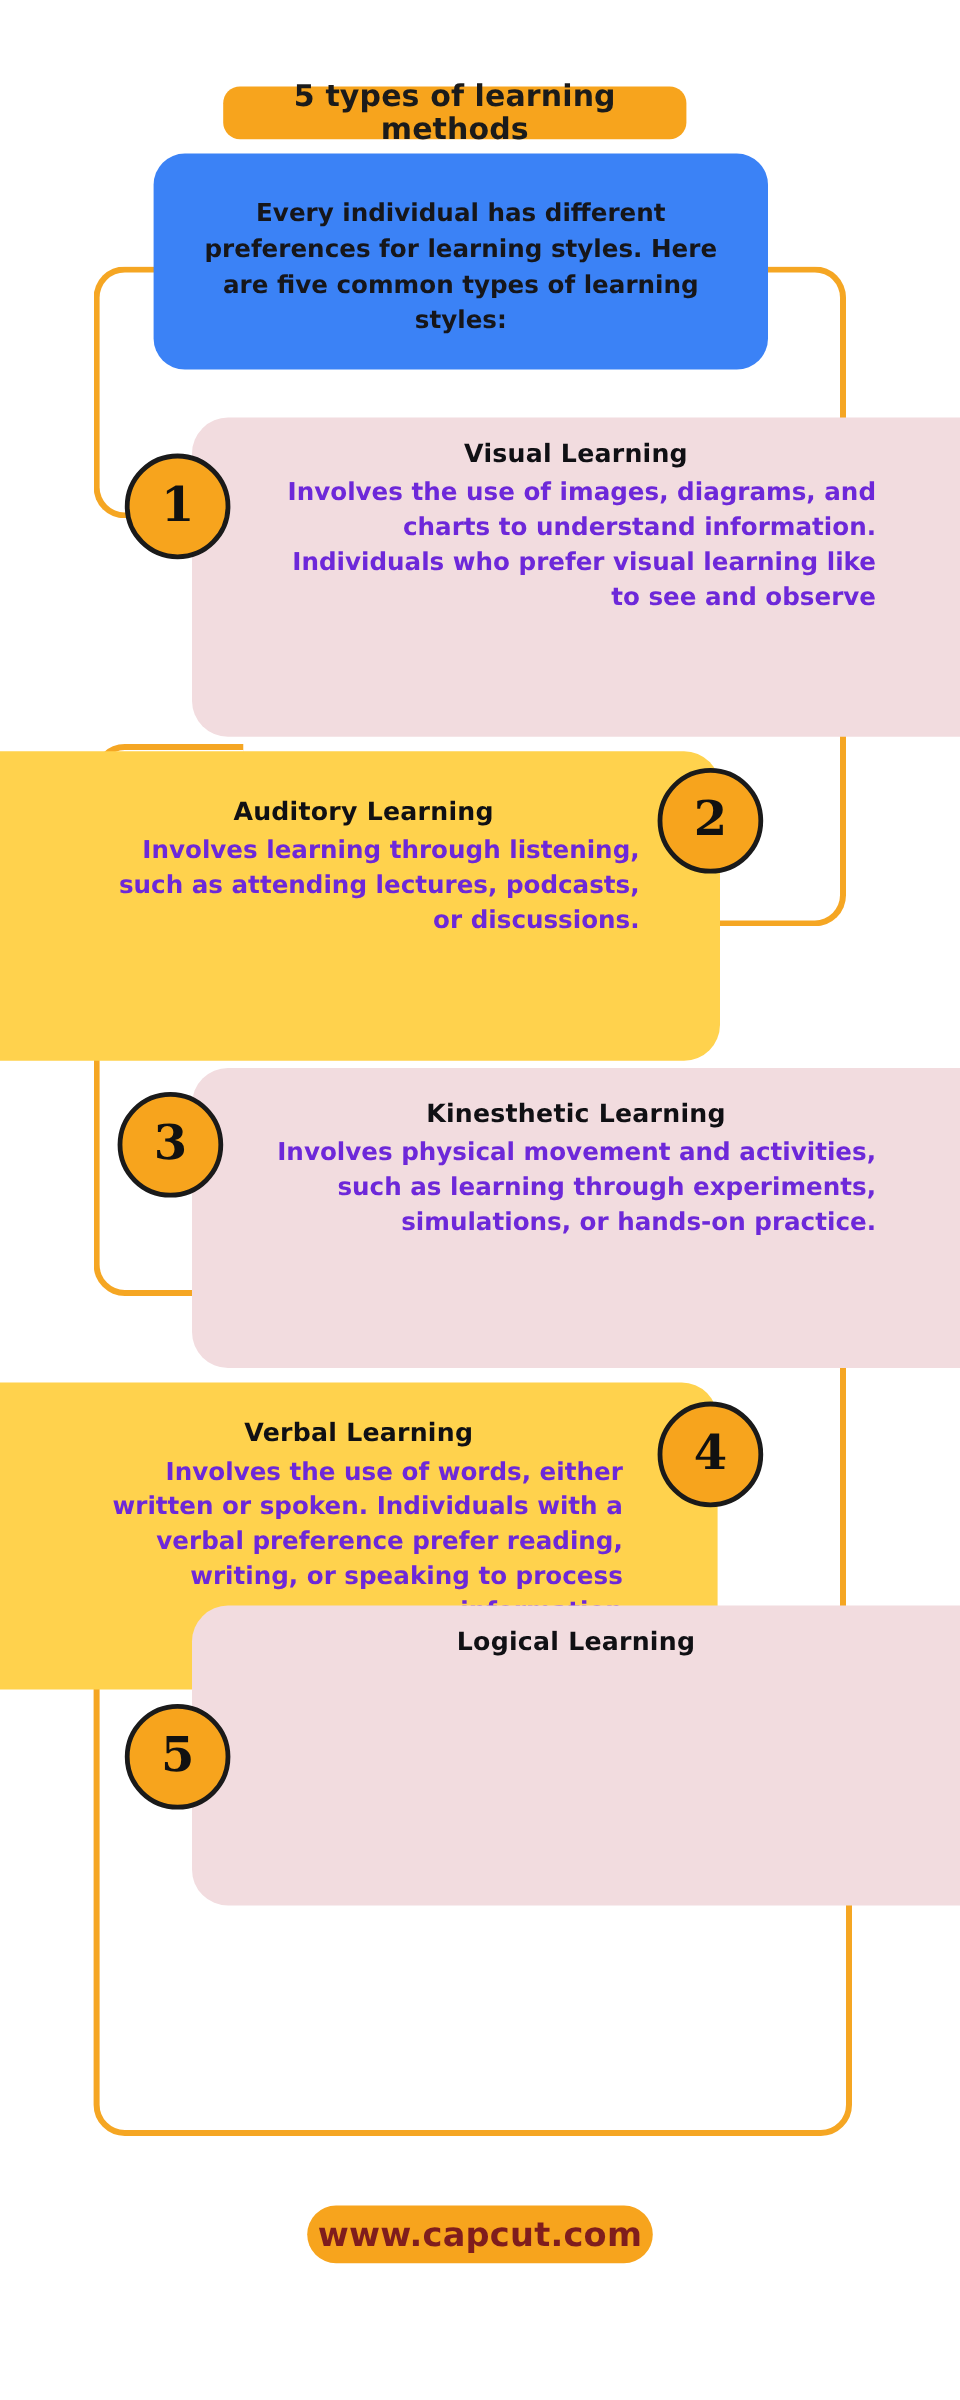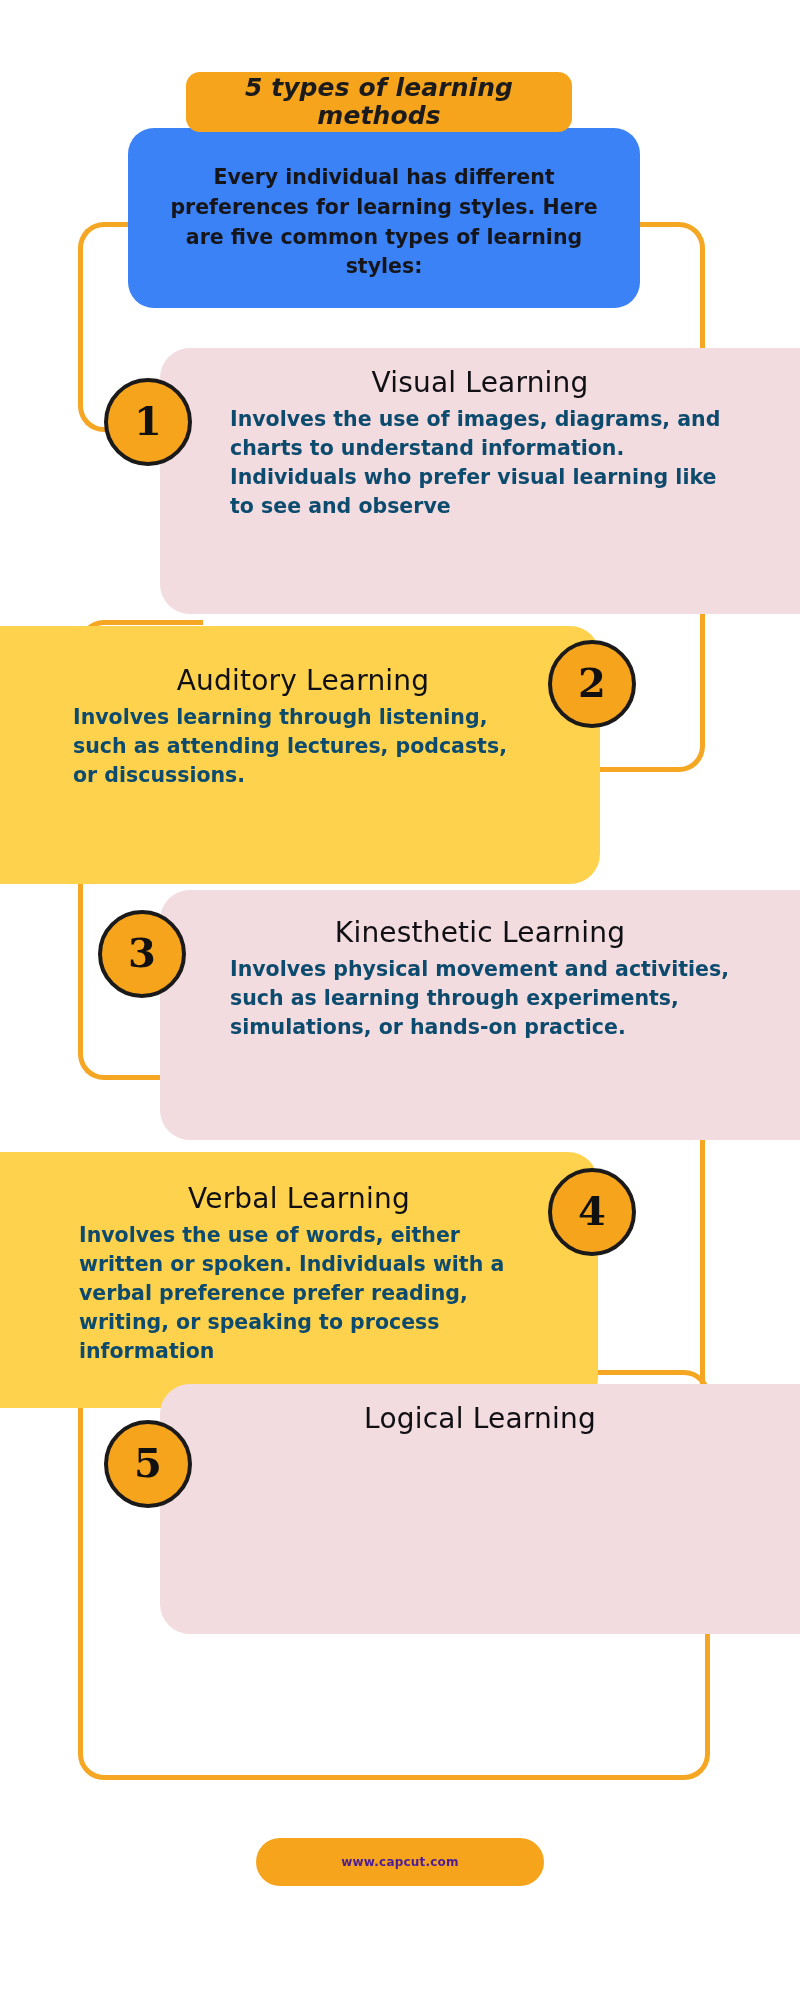--- a/index.html
+++ b/index.html
@@ -28,28 +28,27 @@
     background: transparent;
     z-index: 1;
   }
 
   
   .title-pill {
     position: absolute;
     left: 186px;
     top: 72px;
     width: 386px;
-    height: 60px;
+    height: 44px;
     background: #F7A41D;
     border-radius: 14px;
     display: flex;
     align-items: center;
     justify-content: center;
     z-index: 5;
-    font-style: italic;
   }
   .title-pill span {
     display: block;
     text-align: center;
     font-size: 25px;
     font-weight: 800;
     color: #1b1b1b;
     line-height: 1.12;
     letter-spacing: .1px;
   }
@@ -86,31 +85,31 @@
     padding: 18px 26px 22px 26px;
   }
   .card.pink {
     background: #F2DCDF;
   }
   .card.yellow {
     background: #FFD24D;
   }
   .card .head {
     text-align: center;
-    font-size: 28px;
-    font-weight: 400;
+    font-size: 21px;
+    font-weight: 700;
     color: #101014;
     margin: 0 0 6px 0;
     letter-spacing: .2px;
   }
   .card .body {
-    text-align: left;
+    text-align: right;
     font-size: 20.5px;
     font-weight: 700;
-    color: #0c4a6e;
+    color: #6d28d9;
     line-height: 1.42;
     margin: 0;
   }
 
   
   .card.right-block {            
     border-radius: 30px 0 0 30px;
   }
   .card.left-block {             
     border-radius: 0 30px 30px 0;
@@ -146,23 +145,23 @@
     width: 288px;
     height: 48px;
     background: #F7A41D;
     border-radius: 24px;
     display: flex;
     align-items: center;
     justify-content: center;
     z-index: 6;
   }
   .footer-pill span {
-    font-size: 12px;
+    font-size: 28px;
     font-weight: 800;
-    color: #4c1d95;
+    color: #7f1d1d;
     letter-spacing: .2px;
   }
 </style>
 </head>
 <body>
 
 <div class="canvas">
 
   <div class="rail" style="left:78px; top:222px; width:120px; height:200px; border-right:none; border-radius:26px 0 0 26px;"></div>
   <div class="rail" style="left:580px; top:222px; width:120px; height:540px; border-left:none; border-radius:0 26px 26px 0;"></div>
@@ -203,21 +202,21 @@
   </div>
 
   <div class="card yellow left-block" style="left:0px; top:1152px; width:598px; height:256px; padding-top:30px;">
     <p class="head">Verbal Learning</p>
     <p class="body" style="max-width:440px; margin:0 auto;">Involves the use of words, either written or spoken. Individuals with a verbal preference prefer reading, writing, or speaking to process information</p>
   </div>
   <div class="badge" style="left:548px; top:1168px;">
     <span>4</span>
   </div>
 
-  <div class="card pink right-block" style="left:160px; top:1384px; width:640px; height:250px; ">
+  <div class="card pink right-block" style="left:160px; top:1338px; width:640px; height:250px; ">
     <p class="head">Logical Learning</p>
   </div>
   <div class="badge" style="left:104px; top:1420px;">
     <span>5</span>
   </div>
 
   <div class="footer-pill">
     <span>www.capcut.com</span>
   </div>
 

